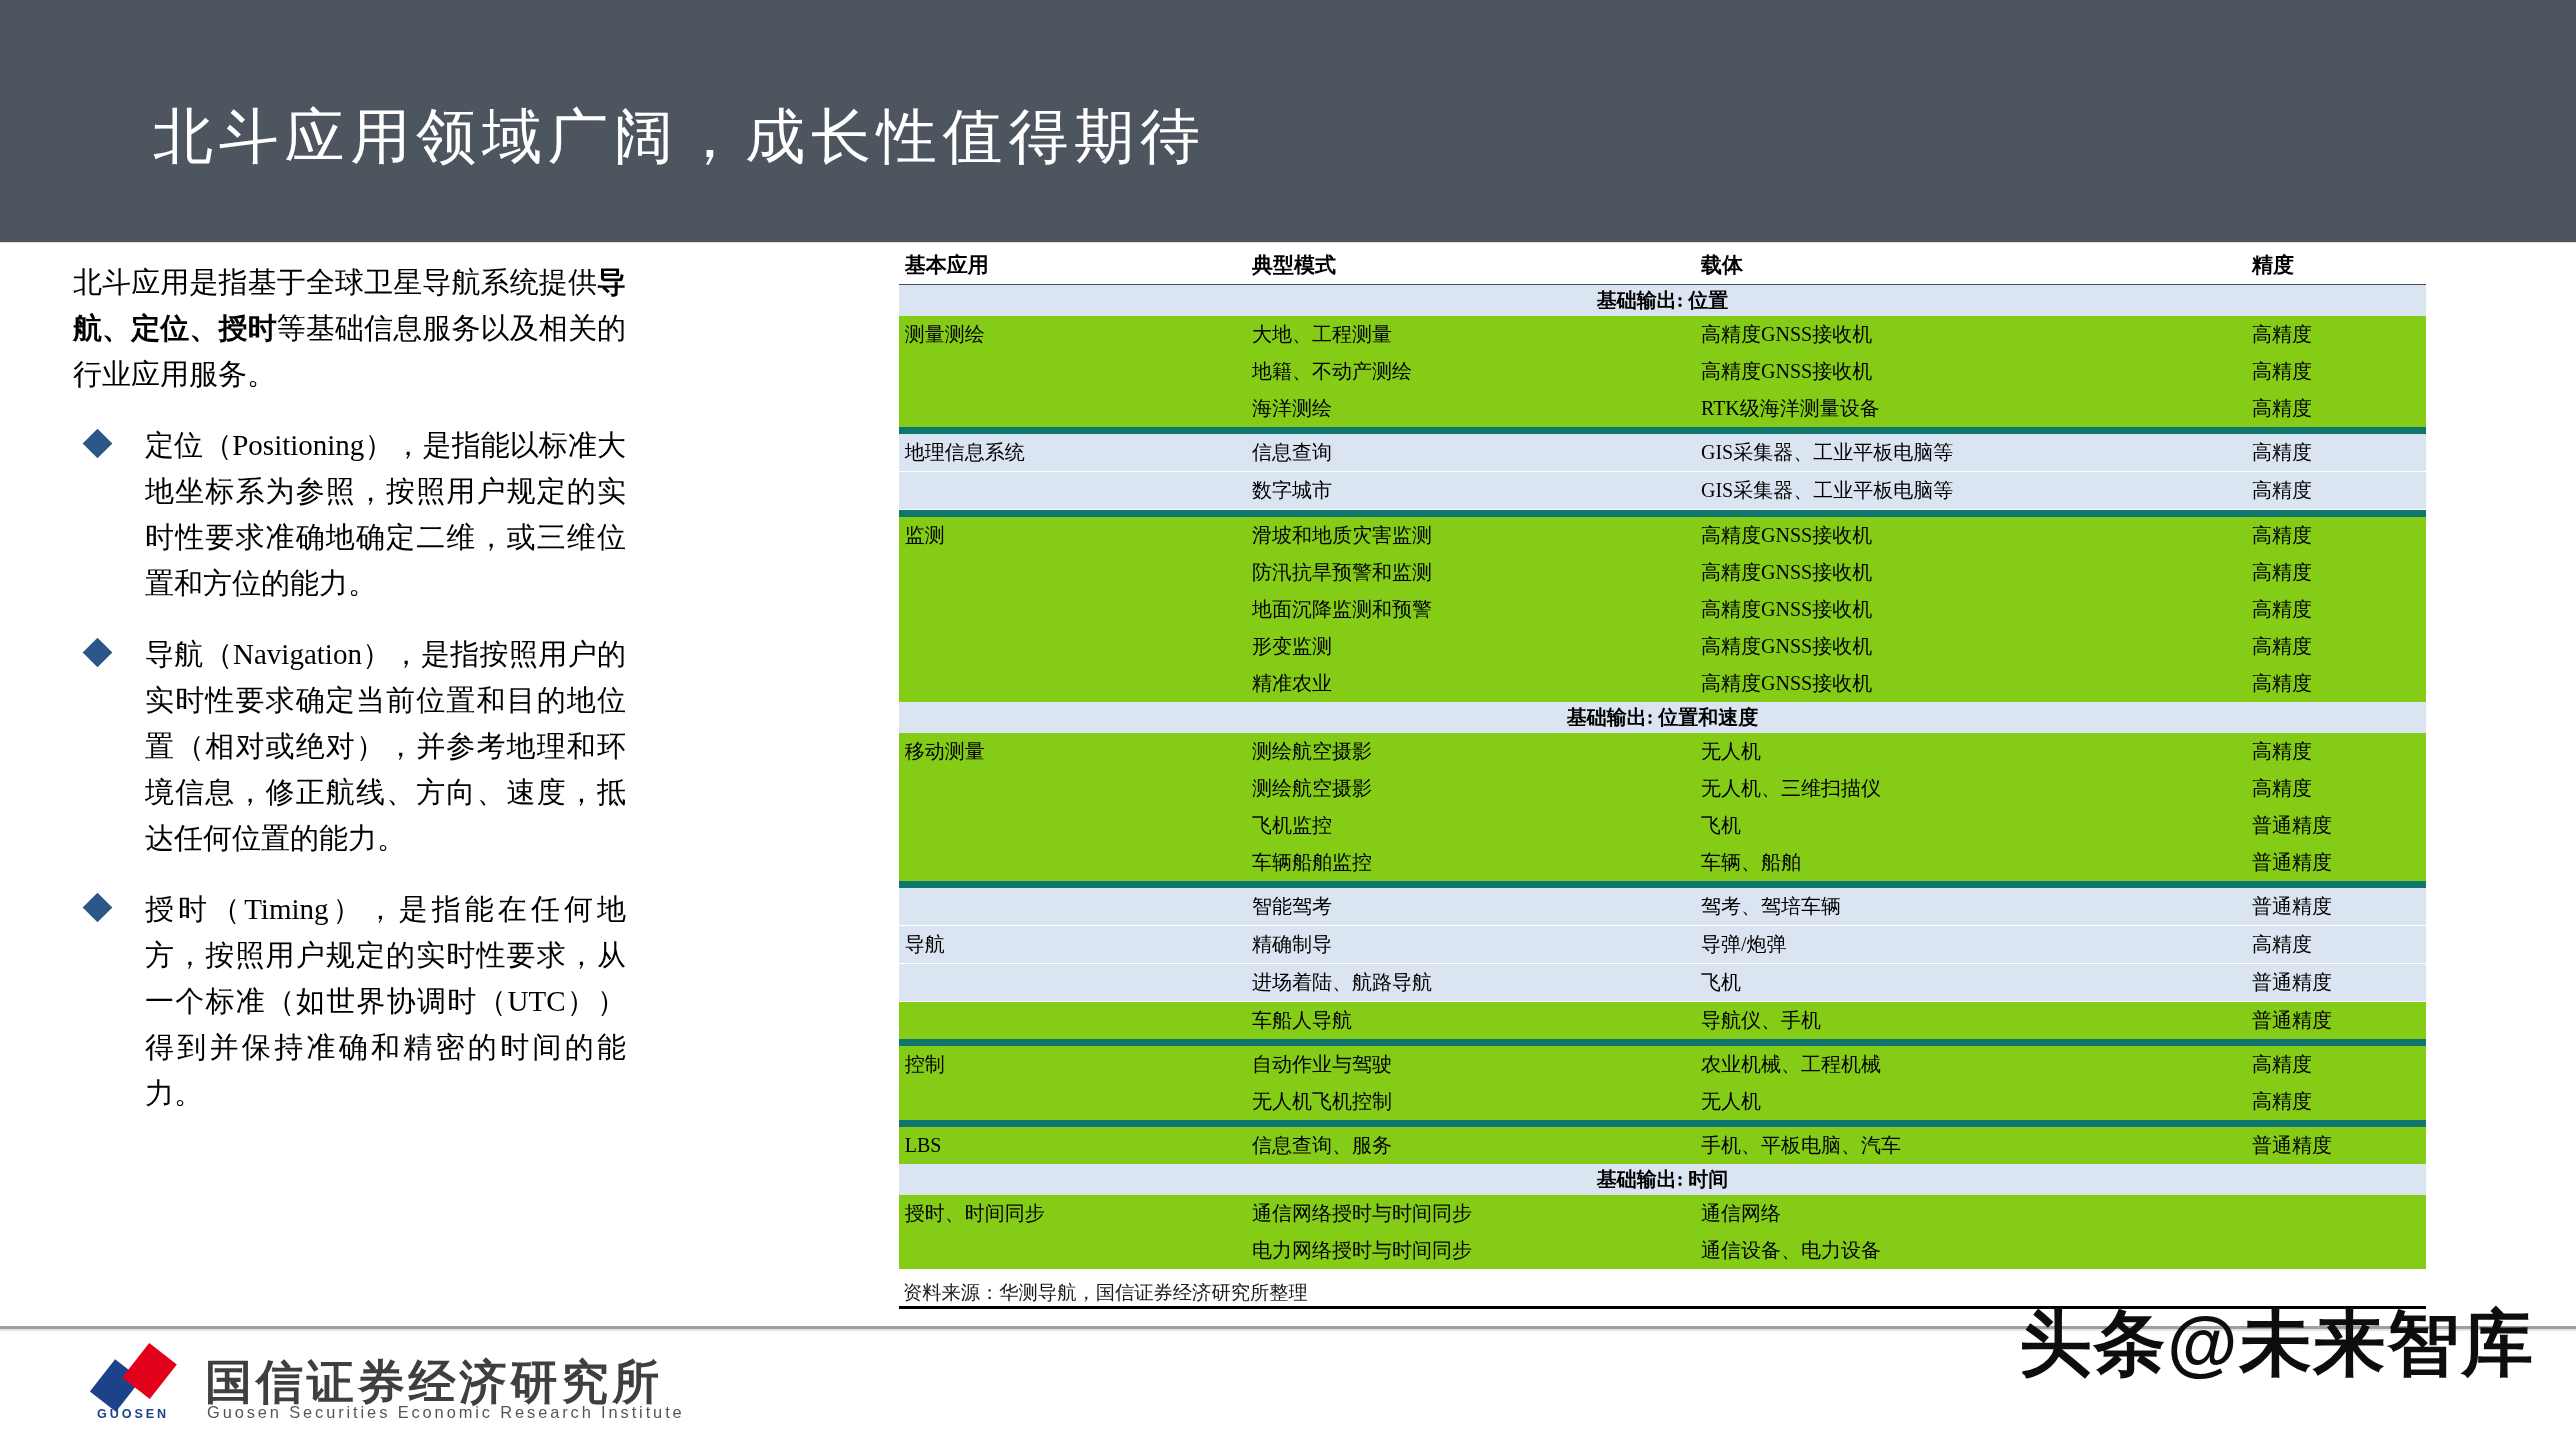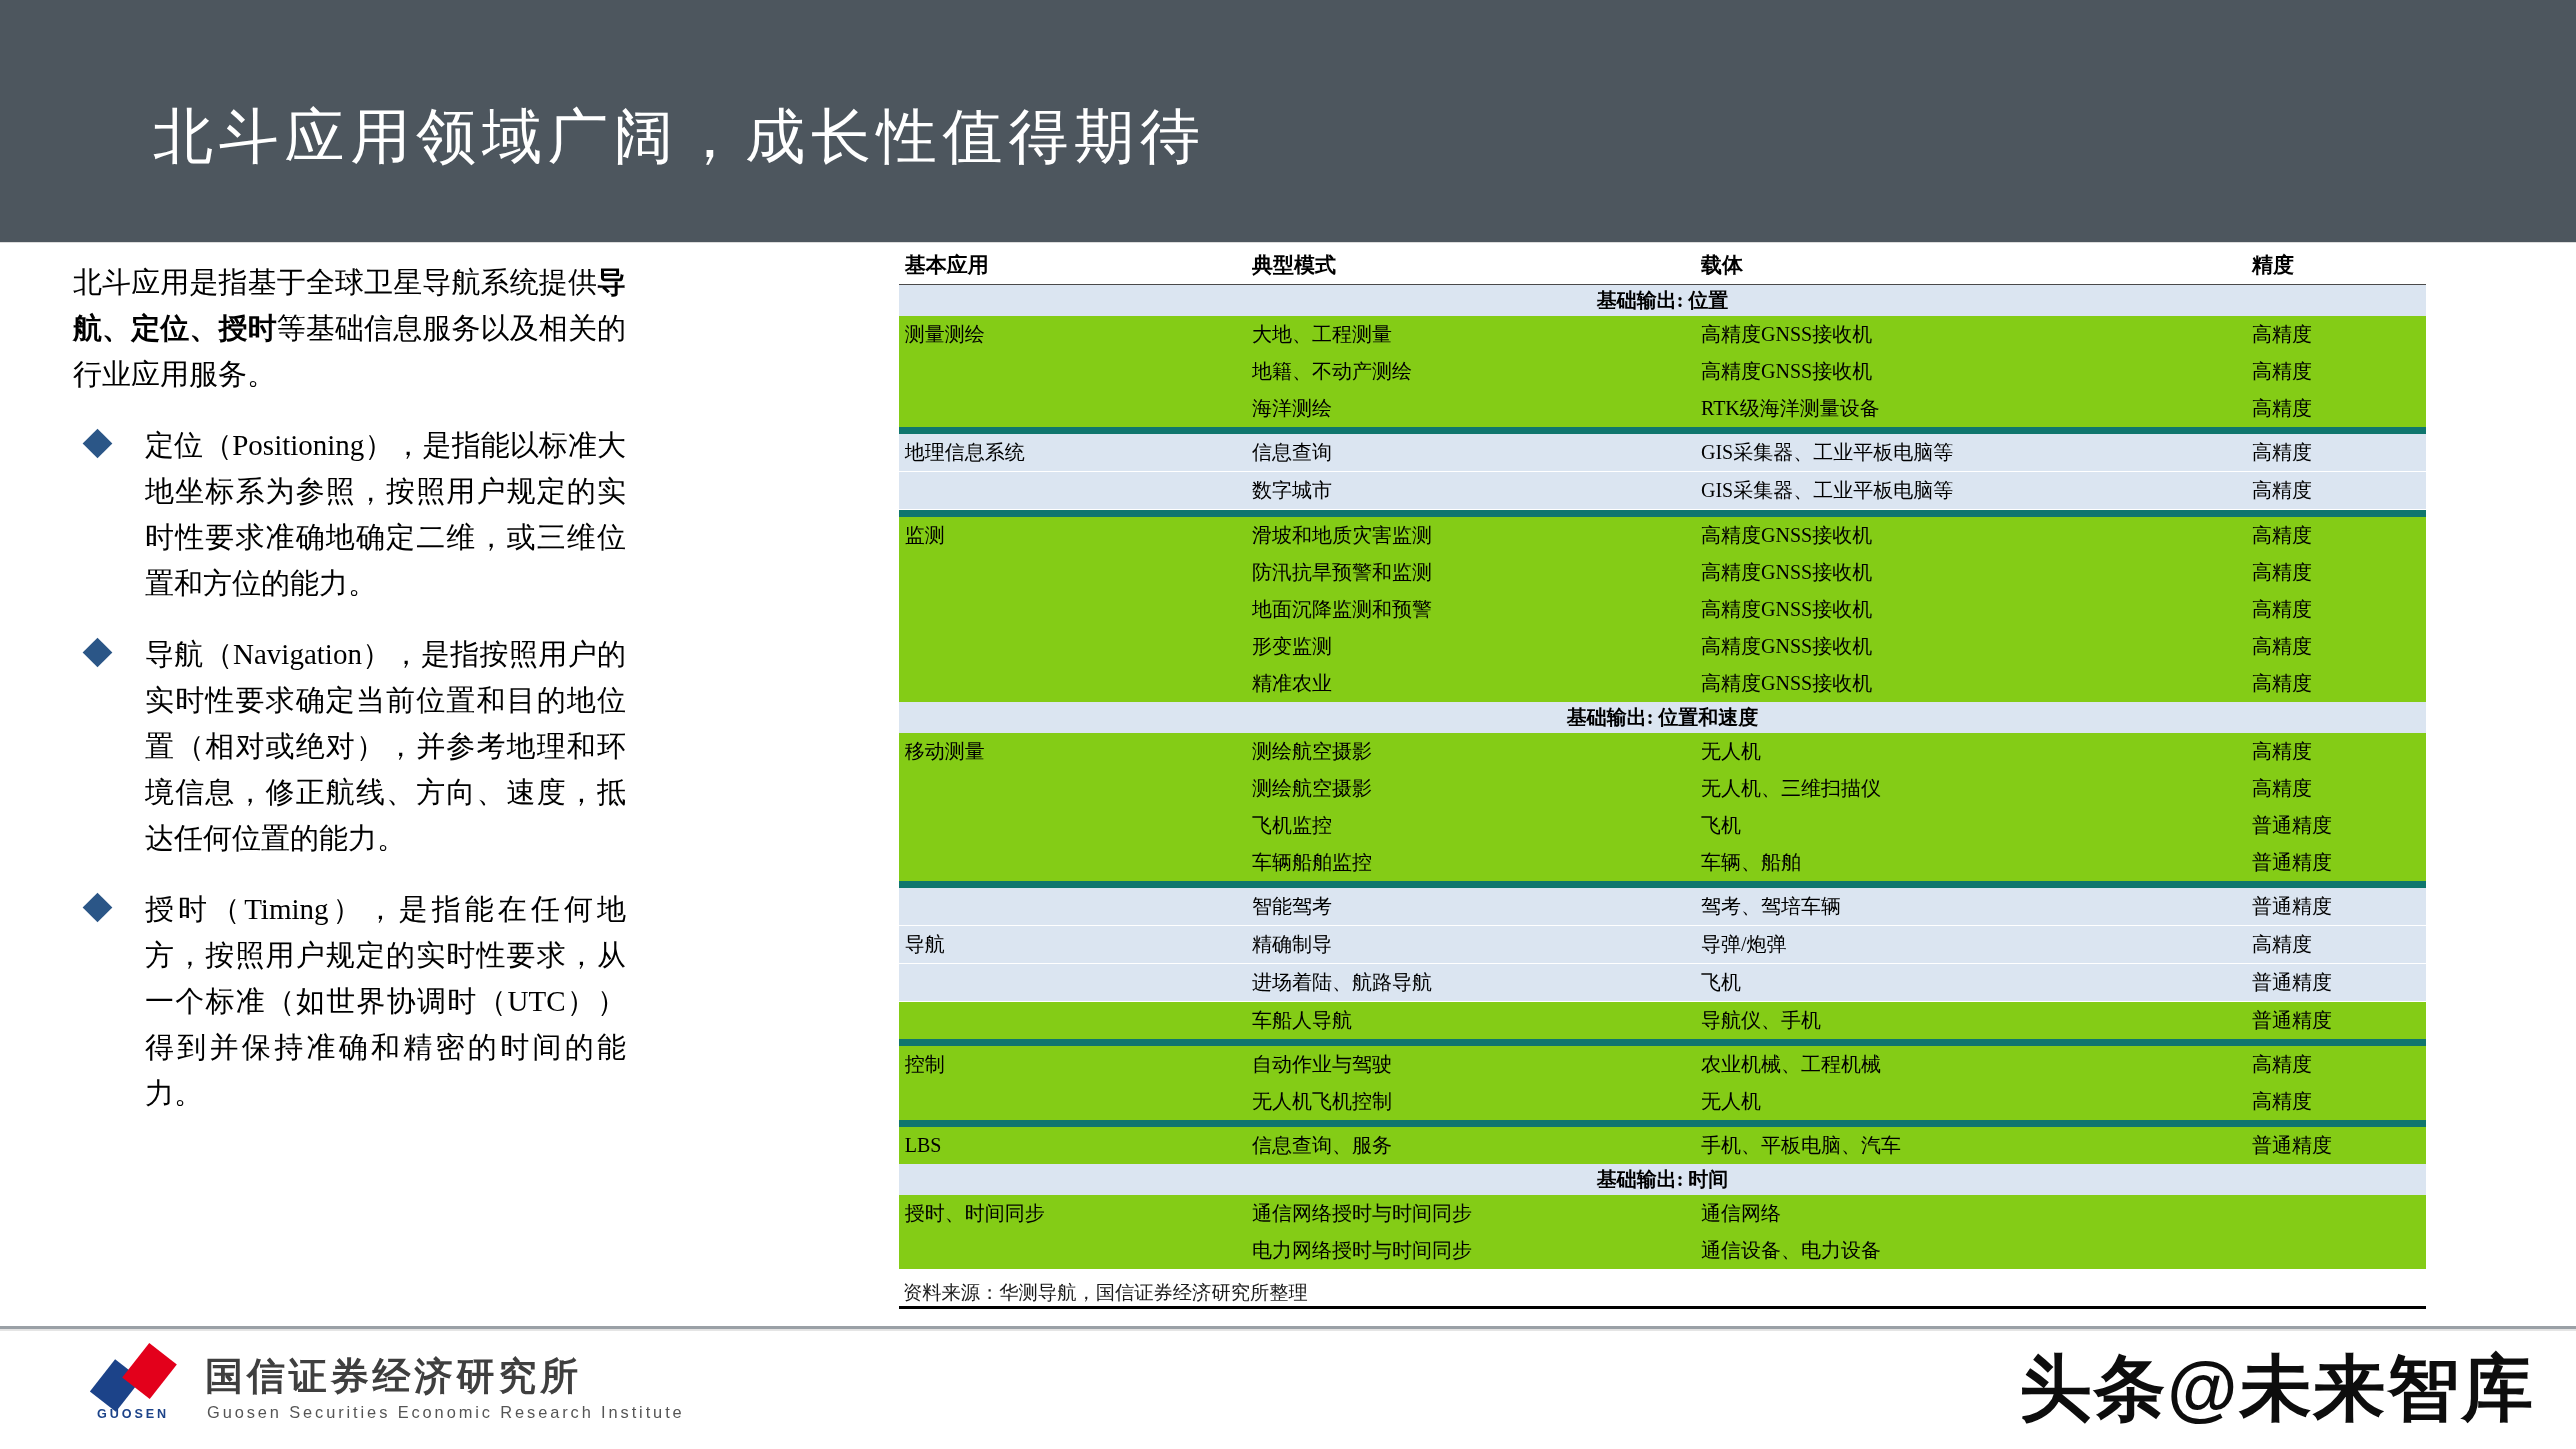--- a/index.html
+++ b/index.html
@@ -78,29 +78,29 @@
     position:absolute;left:35px;top:0px;width:35px;height:44px;
     background:#e3001b;transform:rotate(38deg);
   }
   .logo-word{
     position:absolute;left:0px;top:58px;width:97px;
     font-family:"Liberation Sans","DejaVu Sans",sans-serif;
     font-size:12.6px;font-weight:bold;letter-spacing:2.9px;color:#1c4389;
   }
   .org-cn{
     position:absolute;left:205px;top:1351px;
-    font-size:38px;font-weight:bold;color:#3f3f3f;letter-spacing:3.9px;
+    font-size:47px;font-weight:bold;color:#3f3f3f;letter-spacing:3.9px;
   }
   .org-en{
     position:absolute;left:207px;top:1403px;
     font-family:"Liberation Sans","DejaVu Sans",sans-serif;
     font-size:16.4px;letter-spacing:2.9px;color:#555;
   }
   .watermark{
-    position:absolute;right:41px;top:1341px;
+    position:absolute;right:41px;top:1296px;
     font-family:"Liberation Sans","DejaVu Sans",sans-serif;
     font-size:72px;font-weight:bold;color:#0d0d0d;letter-spacing:1.9px;
   }
 </style>
 </head>
 <body>
 
 <div class="header-band">
   <div class="slide-title">北斗应用领域广阔，成长性值得期待</div>
 </div>

